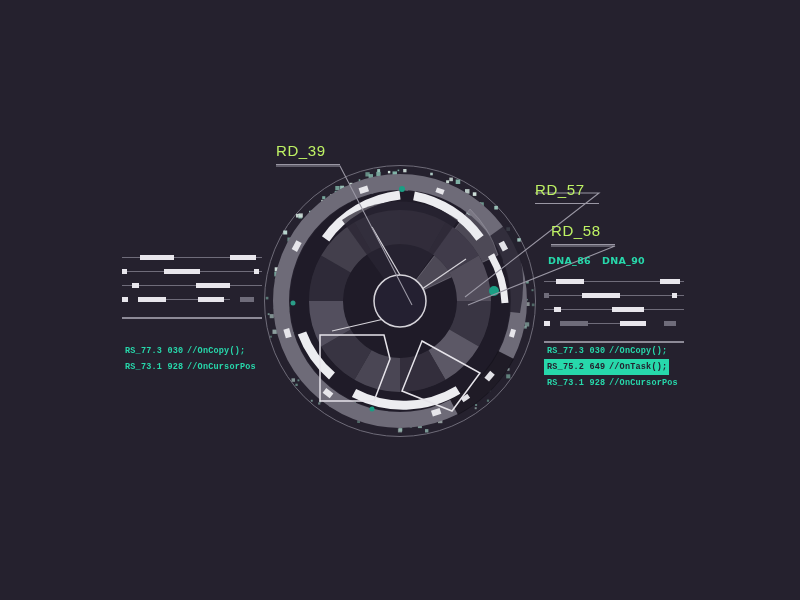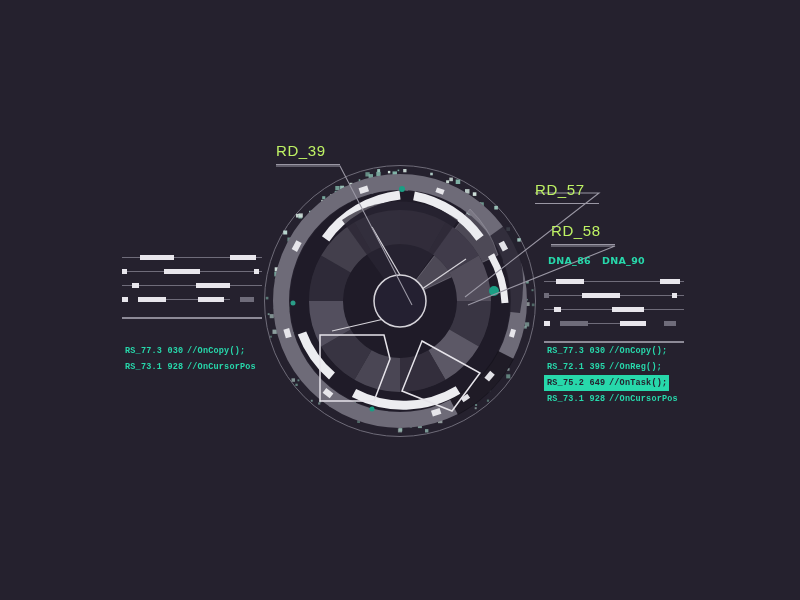--- a/index.html
+++ b/index.html
@@ -507,19 +507,18 @@
           <div class="bar-line" style="left: 40px; width: 60px;"></div>
           <div class="bar-seg" style="left: 0px; width: 6px; background: rgb(232, 230, 236);"></div>
           <div class="bar-seg" style="left: 16px; width: 28px; background: rgb(111, 108, 122);"></div>
           <div class="bar-seg" style="left: 76px; width: 26px; background: rgb(232, 230, 236);"></div>
           <div class="bar-seg" style="left: 120px; width: 12px; background: rgb(111, 108, 122);"></div>
         </div>
         <div class="rule" style="top: 62px;"></div>
       </div>
     <div class="rs-list">
         <div class="rs-row"><span class="rs-code">RS_77.3 030</span><span class="rs-fn">//OnCopy();</span></div>
-        <div class="rs-row"><span class="rs-code">RS_72.1 395</span><span class="rs-fn">//OnReg();</span></div>
         <div class="rs-row hl"><span class="rs-code">RS_75.2 649</span><span class="rs-fn">//OnTask();</span></div>
         <div class="rs-row"><span class="rs-code">RS_73.1 928</span><span class="rs-fn">//OnCursorPos</span></div>
       </div>
   </div>
 
 </div>
 
 </body></html>

